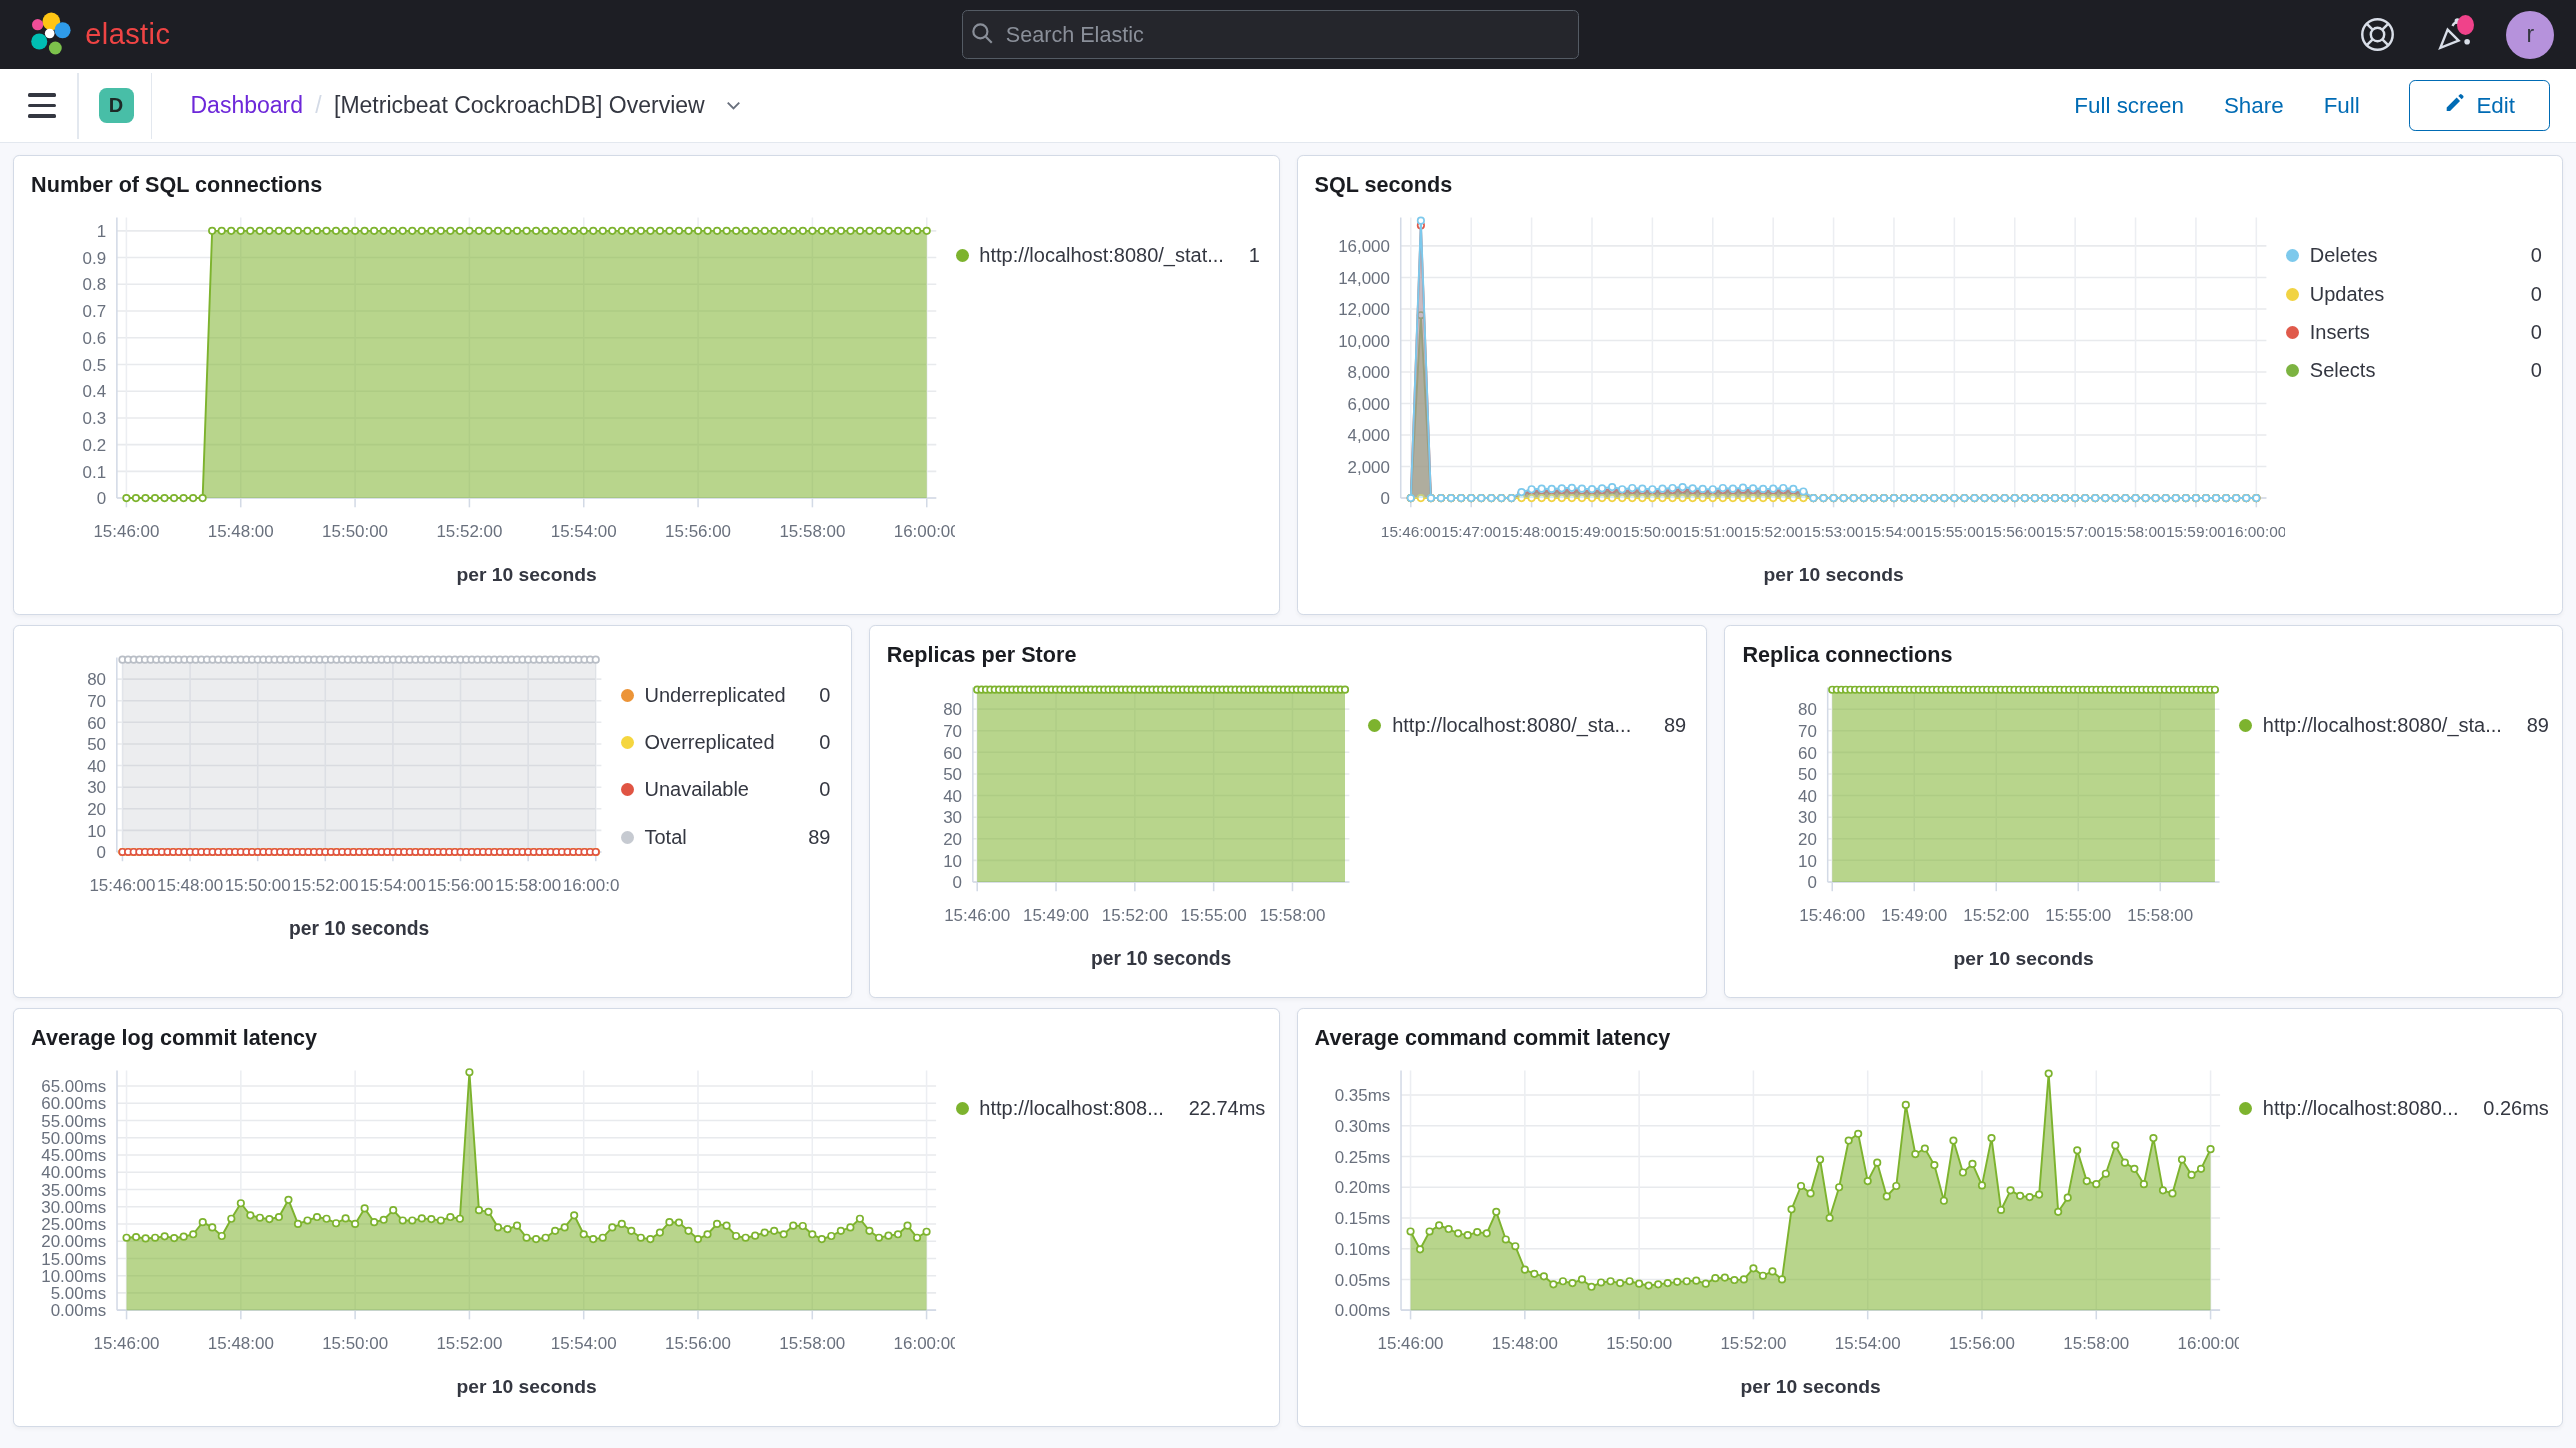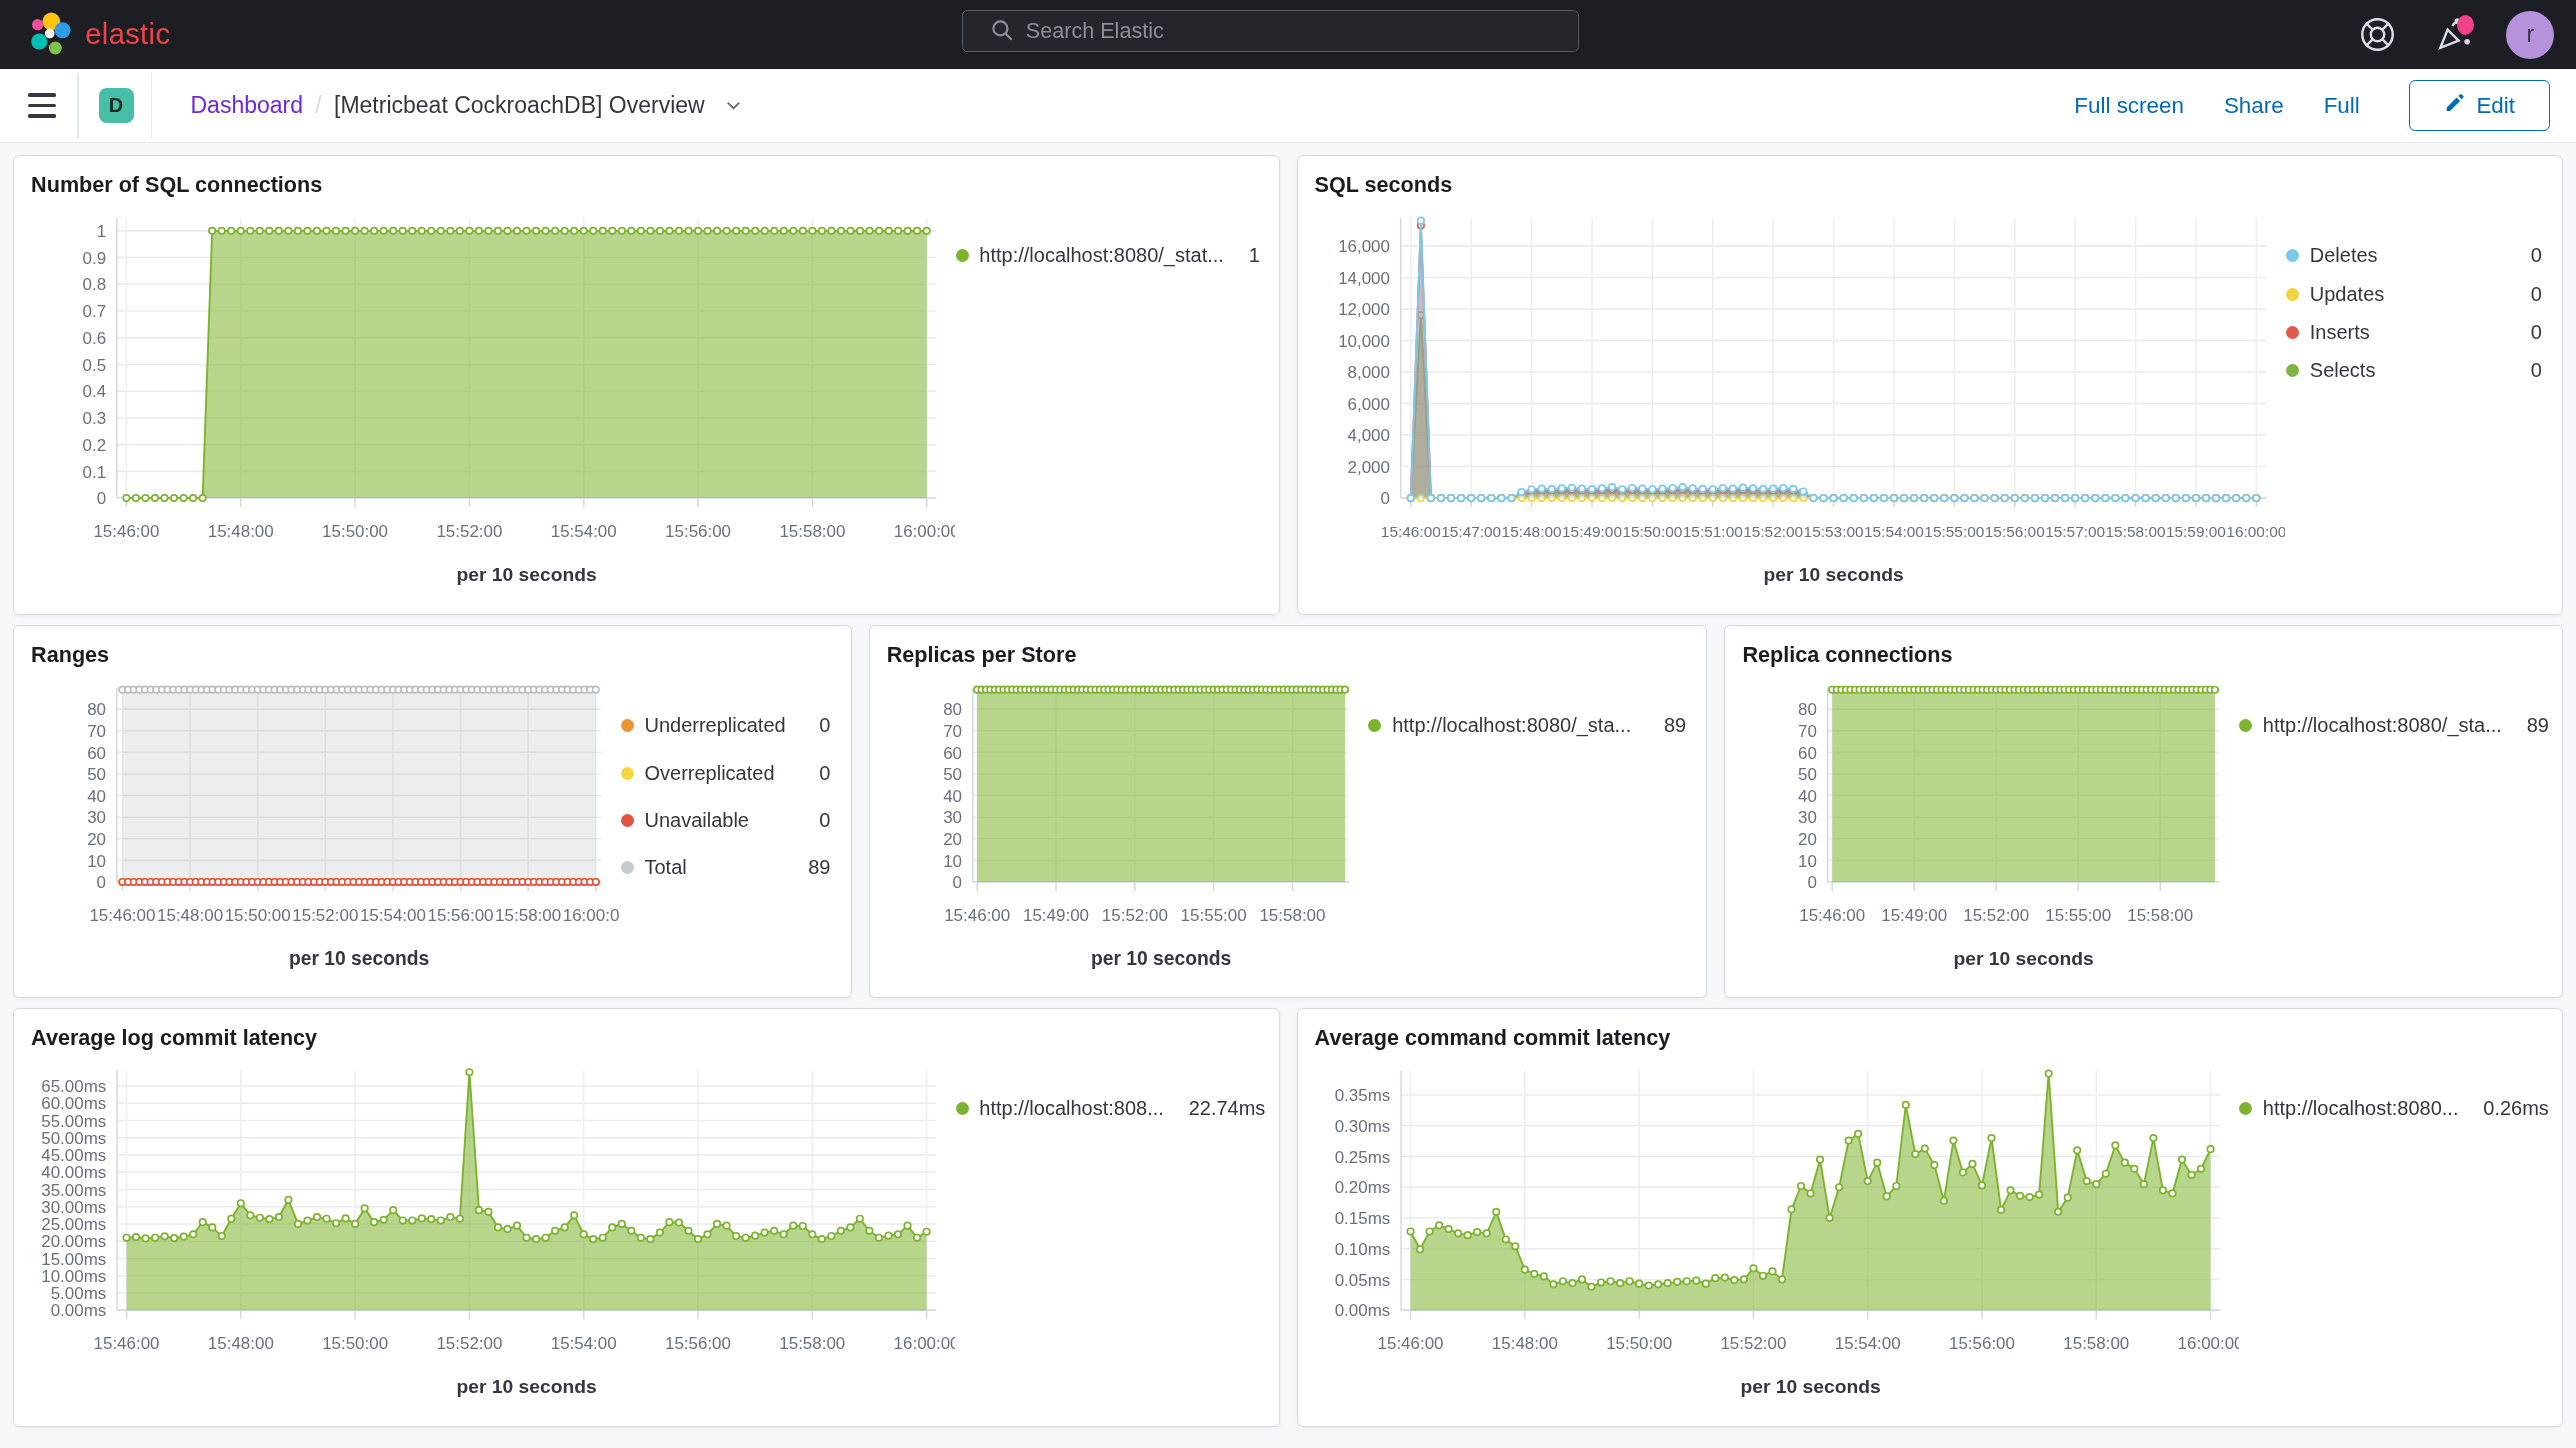--- a/index.html
+++ b/index.html
@@ -3,22 +3,22 @@
 <meta charset="utf-8">
 <style>
   * { margin:0; padding:0; box-sizing:border-box; }
   html,body { width:2576px; height:1448px; overflow:hidden;
     font-family:"Liberation Sans","DejaVu Sans",sans-serif; background:#f7f8fc; }
 
   
   .top-bar { height:69px; background:#1d1e24; display:flex; align-items:center; padding:0 28px; position:relative; }
   .brand { display:flex; align-items:center; gap:12.3px; }
   .brand-text { color:#ef4444; font-size:29px; font-weight:500; letter-spacing:0.4px; }
-  .search-wrap { position:absolute; left:962px; top:10px; width:617px; height:42px;
-    background:#25262c; border:1.5px solid #545b64; border-radius:5.4px; display:flex; align-items:center; padding:0 26px; gap:10.8px; }
+  .search-wrap { position:absolute; left:962px; top:10px; width:617px; height:49px;
+    background:#25262c; border:1.5px solid #545b64; border-radius:5.4px; display:flex; align-items:center; padding:0 6px; gap:10.8px; }
   .search-input { background:transparent; border:none; outline:none; color:#d4dae5; font-size:21.6px; width:100%;
     font-family:"Liberation Sans","DejaVu Sans",sans-serif; }
   .search-input::placeholder { color:#8a8f99; }
   .top-icons { position:absolute; right:21.6px; top:0; height:69px; display:flex; align-items:center; gap:32px; }
   .icon-btn { position:relative; width:43px; height:43px; display:flex; align-items:center; justify-content:center; cursor:pointer; }
   .notif-dot { position:absolute; top:1.5px; right:0px; width:17px; height:20px; border-radius:50%; background:#f0428a; }
   .avatar { width:48px; height:48px; border-radius:50%; background:#b692dc; color:#343741;
     display:flex; align-items:center; justify-content:center; font-size:23px; }
 
   
@@ -740,21 +740,20 @@
               <span class="legend-label">Selects</span>
               <span class="legend-value">0</span>
             </div>
           </div>
       </div>
     </section>
   </div>
 
   <div class="row row2">
     <section class="panel">
-      <h2 class="panel-title">Ranges</h2>
       <div class="panel-body">
         <div class="chart"><svg width="592" height="321" viewBox="0 0 767 416">
               <line x1="115" y1="276" x2="743" y2="276" stroke="#e8eaed" stroke-width="2"></line>
               <line x1="115" y1="248" x2="743" y2="248" stroke="#e8eaed" stroke-width="2"></line>
               <line x1="115" y1="220" x2="743" y2="220" stroke="#e8eaed" stroke-width="2"></line>
               <line x1="115" y1="192" x2="743" y2="192" stroke="#e8eaed" stroke-width="2"></line>
               <line x1="115" y1="164" x2="743" y2="164" stroke="#e8eaed" stroke-width="2"></line>
               <line x1="115" y1="136" x2="743" y2="136" stroke="#e8eaed" stroke-width="2"></line>
               <line x1="115" y1="108" x2="743" y2="108" stroke="#e8eaed" stroke-width="2"></line>
               <line x1="115" y1="80" x2="743" y2="80" stroke="#e8eaed" stroke-width="2"></line>

